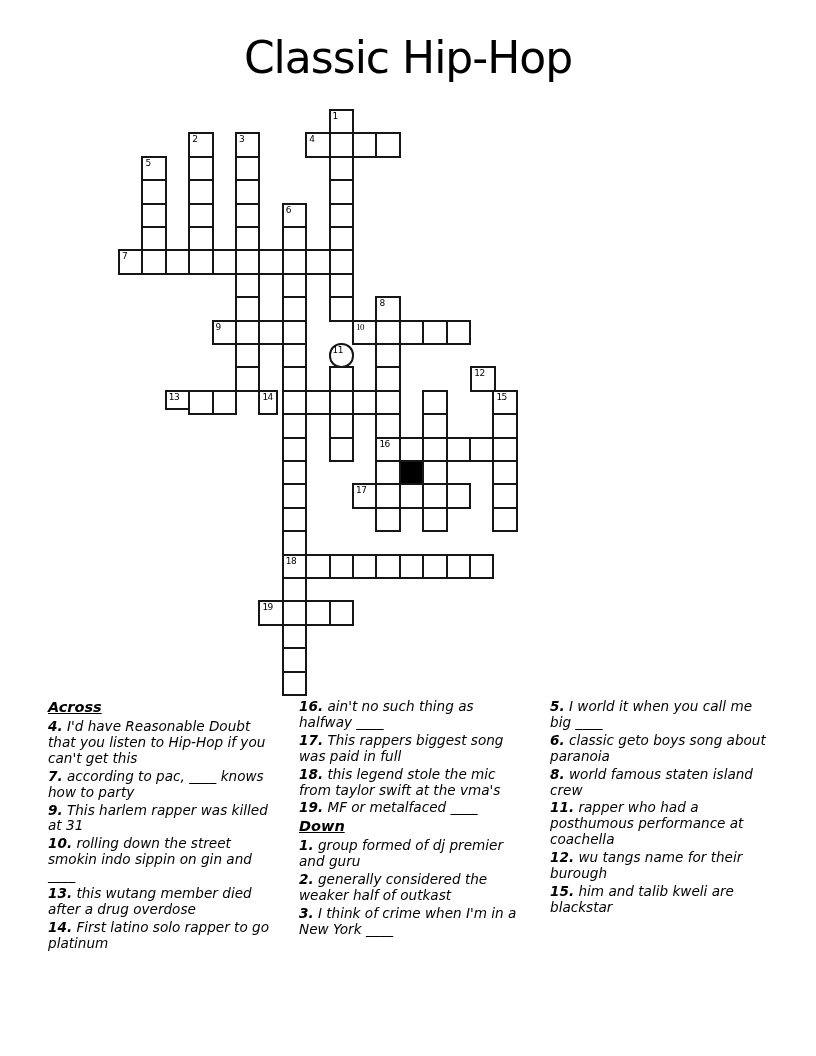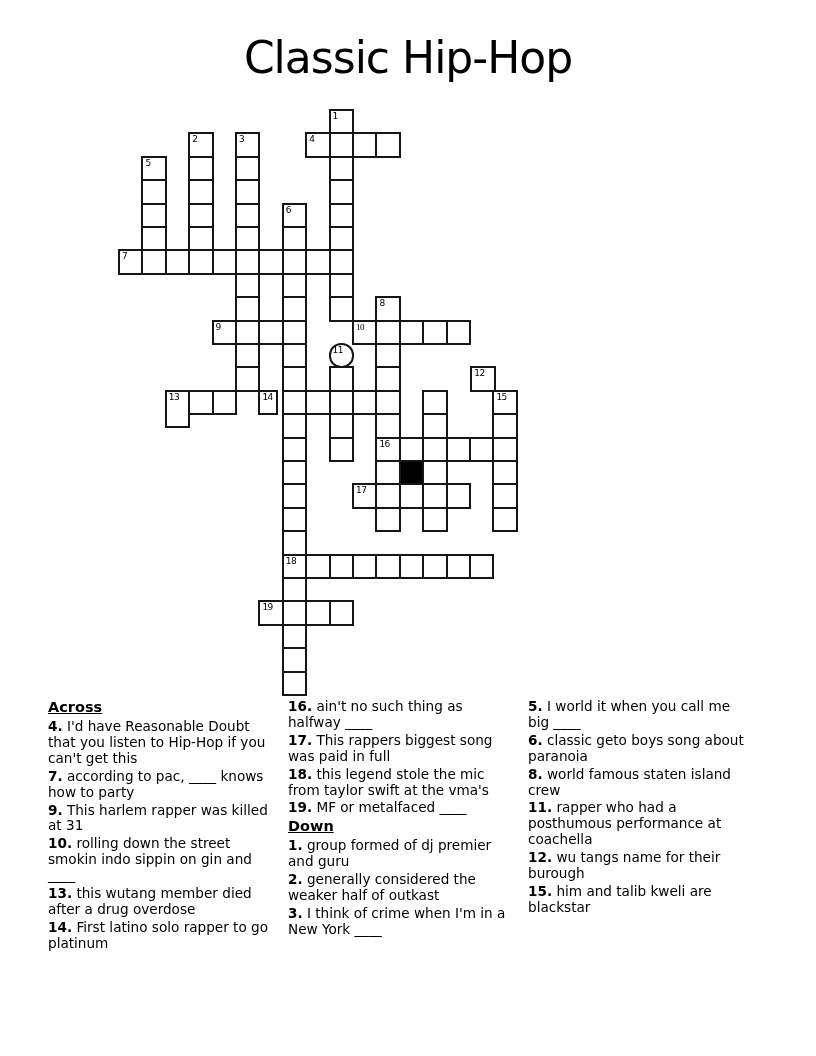--- a/index.html
+++ b/index.html
@@ -20,21 +20,21 @@
     border:2px solid #161616;box-sizing:border-box;
   }
   .cell.black{background:#000000;}
   .cellnum{
     position:absolute;top:0px;left:2px;
     font-size:9px;line-height:10px;color:#000;
     letter-spacing:-0.5px;
   }
   .clues{
     position:absolute;top:699px;left:48px;width:714px;
-    display:flex;gap:17px;align-items:flex-start;
+    display:flex;gap:28px;align-items:flex-start;font-style:italic;
   }
   .clue-col{width:223px;flex:0 0 223px;}
   .clue-heading{
     font-weight:bold;text-decoration:underline;
     font-size:14.5px;line-height:16px;margin:0 0 4px 0;
   }
   .clue-heading.later{margin-top:2px;}
   .clue{
     font-size:13.6px;line-height:15.9px;margin:0 0 2px 0;
   }
@@ -123,21 +123,21 @@
       <span class="cellnum">11</span>
     </div>
     <div class="cell" style="left: 256.4px; top: 233px; width: 25.4px; height: 25.4px; border-color: rgb(22, 22, 22); background: rgb(255, 255, 255);"></div>
     <div class="cell" style="left: 116px; top: 256.4px; width: 25.4px; height: 25.4px; border-color: rgb(22, 22, 22); background: rgb(255, 255, 255);"></div>
     <div class="cell" style="left: 162.8px; top: 256.4px; width: 25.4px; height: 25.4px; border-color: rgb(22, 22, 22); background: rgb(255, 255, 255);"></div>
     <div class="cell" style="left: 209.6px; top: 256.4px; width: 25.4px; height: 25.4px; border-color: rgb(22, 22, 22); background: rgb(255, 255, 255);"></div>
     <div class="cell" style="left: 256.4px; top: 256.4px; width: 25.4px; height: 25.4px; border-color: rgb(22, 22, 22); background: rgb(255, 255, 255);"></div>
     <div class="cell" style="left: 303.2px; top: 256.4px; width: 25.4px; height: 25.4px; border-color: rgb(22, 22, 22); background: rgb(255, 255, 255); margin-left: 48px;">
       <span class="cellnum">12</span>
     </div>
-    <div class="cell" style="left: 45.8px; top: 279.8px; width: 25.4px; height: 38px; border-color: rgb(22, 22, 22); background: rgb(255, 255, 255);">
+    <div class="cell" style="left: 45.8px; top: 279.8px; width: 25.4px; height: 20px; border-color: rgb(22, 22, 22); background: rgb(255, 255, 255);">
       <span class="cellnum">13</span>
     </div>
     <div class="cell" style="left: 69.2px; top: 279.8px; width: 25.4px; height: 25.4px; border-color: rgb(22, 22, 22); background: rgb(255, 255, 255);"></div>
     <div class="cell" style="left: 92.6px; top: 279.8px; width: 25.4px; height: 25.4px; border-color: rgb(22, 22, 22); background: rgb(255, 255, 255);"></div>
     <div class="cell" style="left: 139.4px; top: 279.8px; width: 20px; height: 25.4px; border-color: rgb(22, 22, 22); background: rgb(255, 255, 255);">
       <span class="cellnum">14</span>
     </div>
     <div class="cell" style="left: 162.8px; top: 279.8px; width: 25.4px; height: 25.4px; border-color: rgb(22, 22, 22); background: rgb(255, 255, 255);"></div>
     <div class="cell" style="left: 186.2px; top: 279.8px; width: 25.4px; height: 25.4px; border-color: rgb(22, 22, 22); background: rgb(255, 255, 255);"></div>
     <div class="cell" style="left: 209.6px; top: 279.8px; width: 25.4px; height: 25.4px; border-color: rgb(22, 22, 22); background: rgb(255, 255, 255);"></div>

